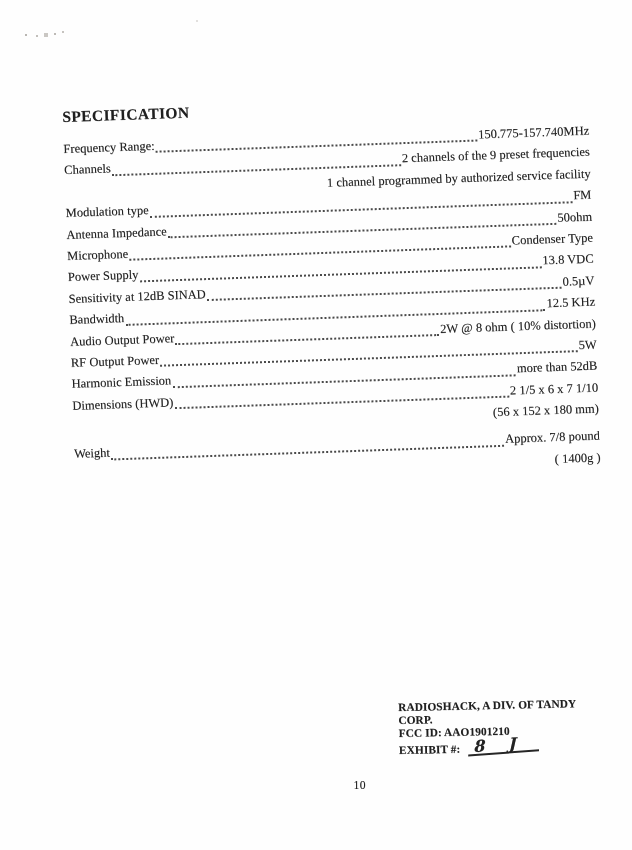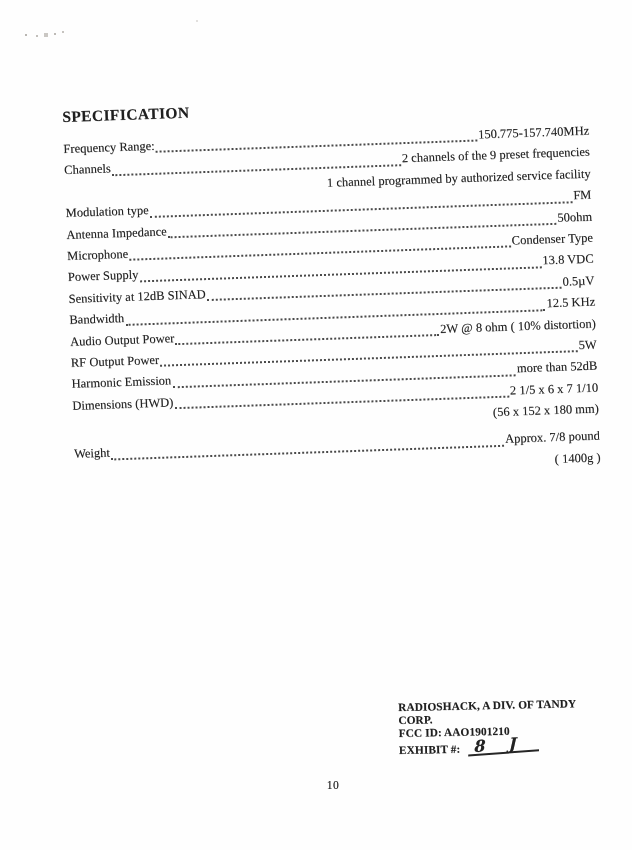--- a/index.html
+++ b/index.html
@@ -44,21 +44,21 @@
   .exhibit-label{flex:0 0 auto;}
   .exhibit-sig{
     display:inline-block;margin-left:8px;padding:0 14px 0 6px;
     border-bottom:2px solid #262626;
     font-family:"DejaVu Serif", serif;font-style:italic;font-weight:600;
     font-size:16px;letter-spacing:9px;line-height:14px;
     transform:rotate(-3deg) skewX(-6deg);transform-origin:0 100%;
     color:#222;
   }
   .page-number{
-    position:absolute;left:300px;top:779px;width:66px;text-align:center;
+    position:absolute;left:300px;top:779px;width:66px;text-align:right;
     font-size:11.5px;letter-spacing:0.5px;
   }
 </style>
 </head>
 <body>
 
 <div class="page">
 
   <div class="specks"></div>
   <div class="speck2"></div>

